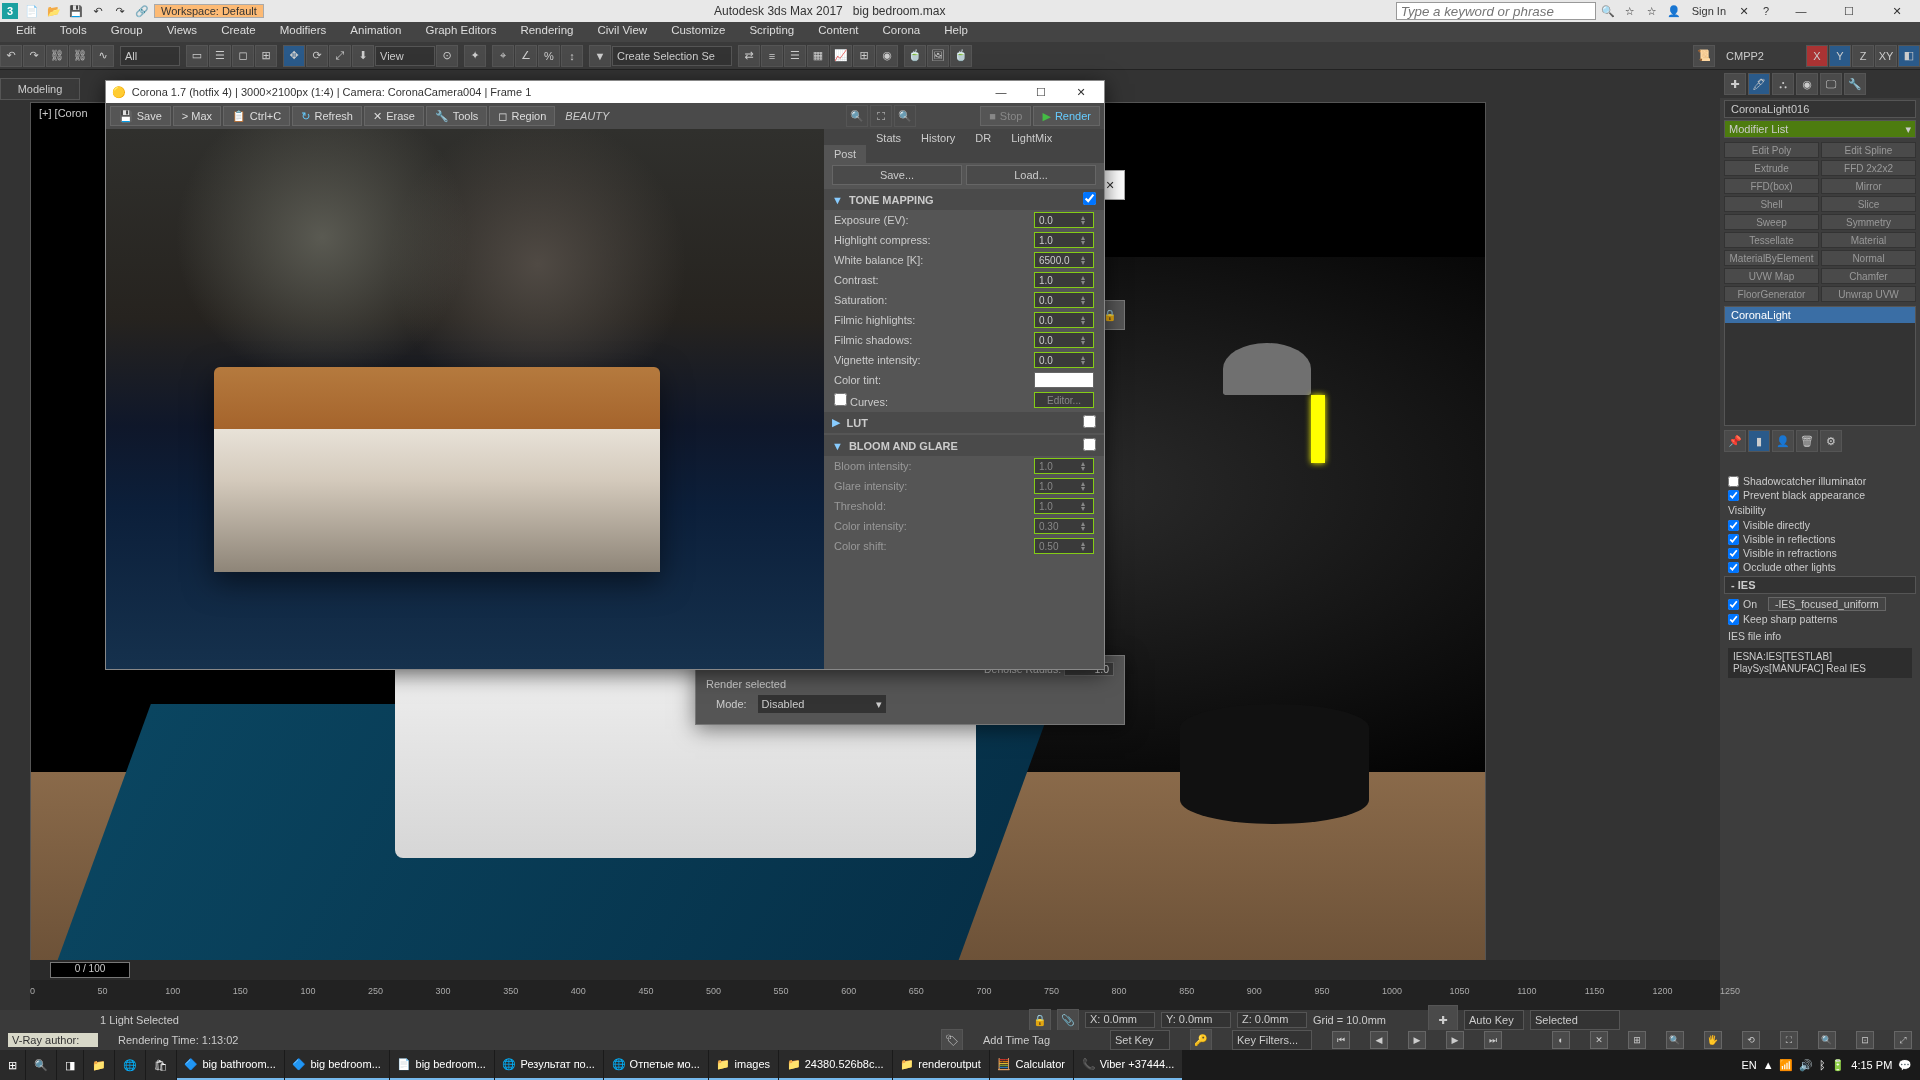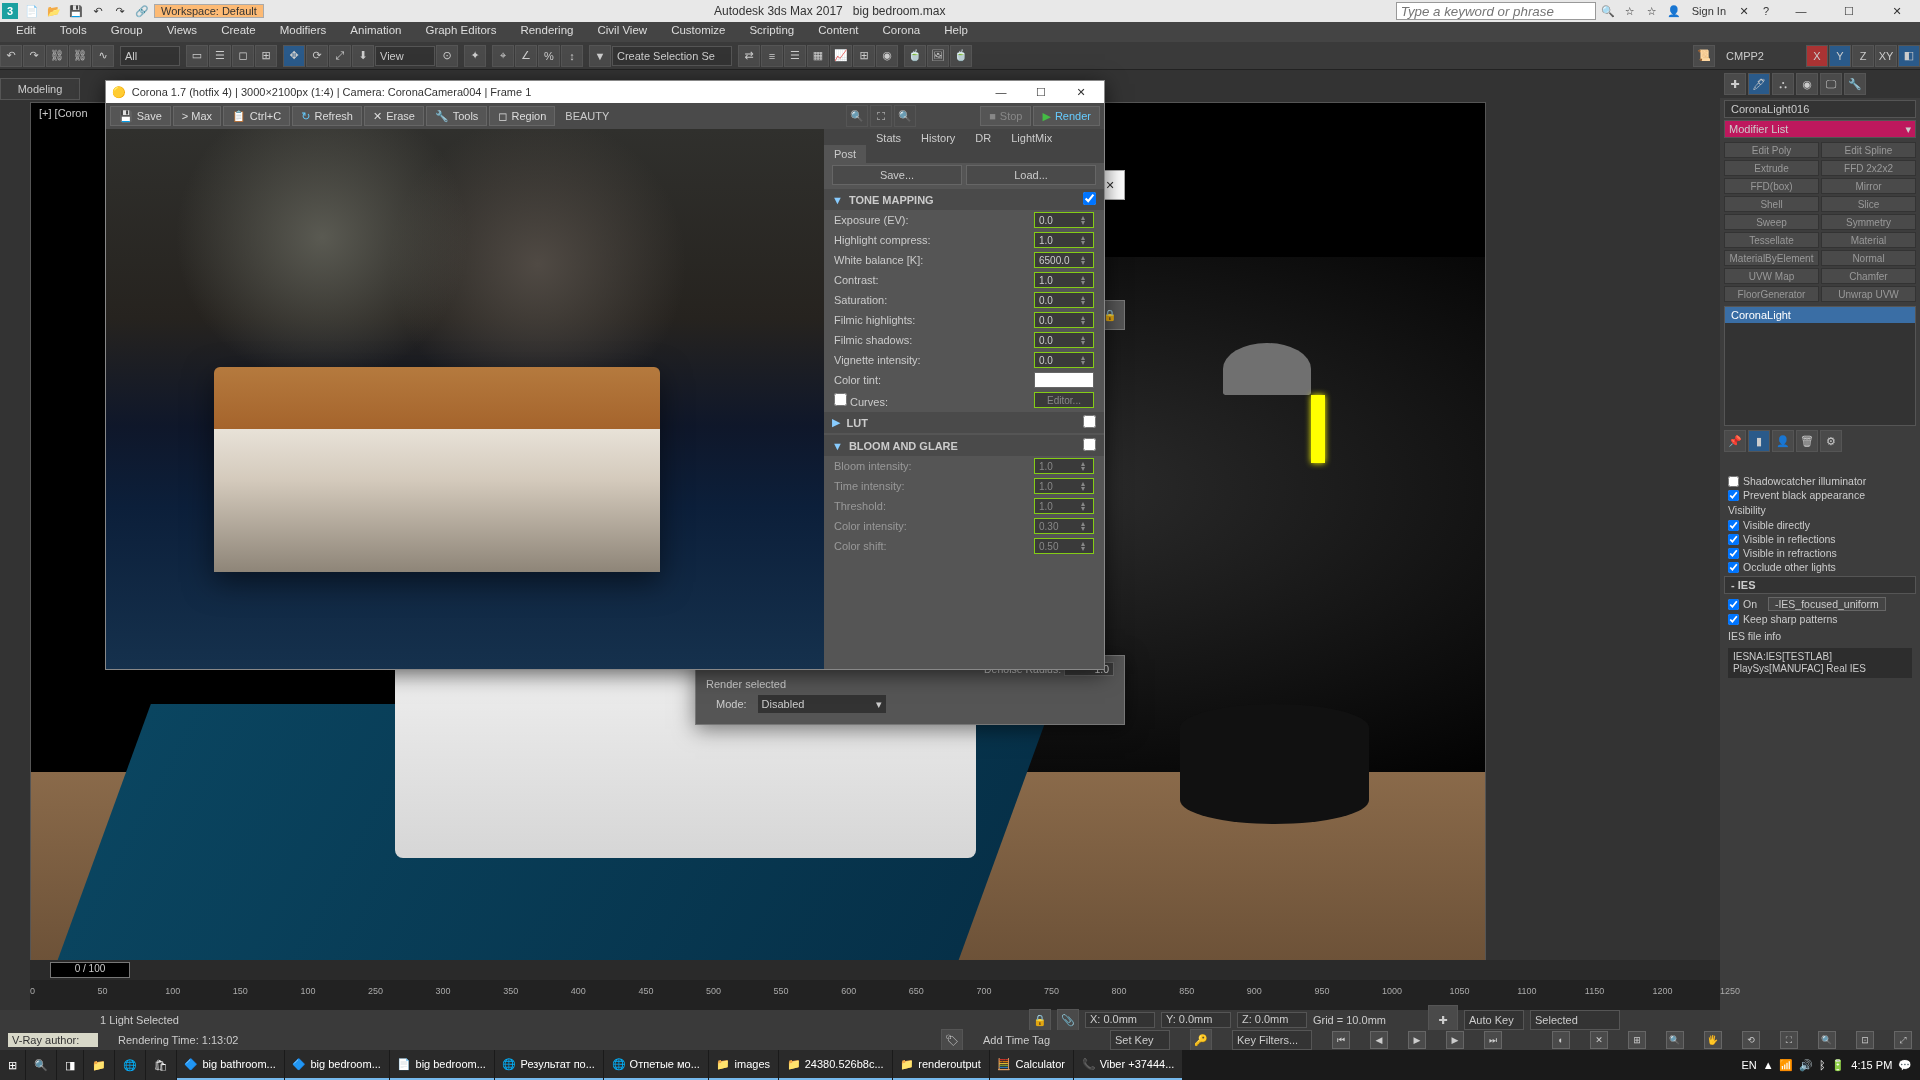--- a/index.html
+++ b/index.html
@@ -21,21 +21,21 @@
 .sel{ height:20px; background:#333; border:1px solid #555; color:#ccc; padding:0 4px; display:flex; align-items:center;}
 .sep{width:4px;}
 
 .workspace { position:absolute; left:0; top:70px; right:0; bottom:50px; background:#333;}
 .left-tab { position:absolute; left:0; top:8px; width:80px; height:22px; background:#3a3a3a; border:1px solid #555; text-align:center; line-height:20px;}
 .viewport { position:absolute; left:30px; top:32px; width:1456px; height:860px; background:#000; border:1px solid #555;}
 .vp-label { position:absolute; left:8px; top:4px; color:#ccc; font-size:11px;}
 .right-panel { position:absolute; right:0; top:0; width:200px; bottom:0; background:#3d3d3d;}
 .rp-top { height:28px; background:#333; display:flex; gap:2px; align-items:center; padding:0 4px;}
 .rp-name { background:#333; border:1px solid #555; height:18px; display:flex; align-items:center; padding:0 6px; margin:2px 4px;}
-.rp-drop { background:#be185d; border:1px solid #555; height:18px; display:flex; align-items:center; justify-content:space-between; padding:0 4px; margin:2px 4px;}
+.rp-drop { background:#4d7c0f; border:1px solid #555; height:18px; display:flex; align-items:center; justify-content:space-between; padding:0 4px; margin:2px 4px;}
 .mod-grid { display:grid; grid-template-columns:1fr 1fr; gap:2px; padding:2px 4px;}
 .mod-btn { background:#4a4a4a; border:1px solid #333; height:16px; font-size:10px; display:flex; align-items:center; justify-content:center; color:#999;}
 .mod-stack { margin:2px 4px; background:#333; border:1px solid #555; height:120px;}
 .mod-stack .sel-item{ background:#3a6ea5; color:#fff; padding:2px 6px;}
 .rp-btns { display:flex; gap:2px; padding:2px 4px;}
 .rp-section-head{ background:#333; padding:2px 6px; margin:2px 4px; font-weight:bold; border:1px solid #555;}
 .chk { display:flex; align-items:center; gap:4px; padding:1px 8px; font-size:10.5px;}
 .chk input{width:11px;height:11px;}
 .ies-box{ margin:2px 8px; background:#2d2d2d; padding:3px 5px; font-size:10px; line-height:12px;}
 
@@ -334,21 +334,21 @@
         <span>Erase</span>
       </span>
     <span class="vfb-btn">
         <span>🔧</span>
         <span>Tools</span>
       </span>
     <span class="vfb-btn">
         <span>◻</span>
         <span>Region</span>
       </span>
-    <span style="padding:0 8px;">BEAUTY</span>
+    <span style="font-style:italic;padding:0 8px;">BEAUTY</span>
     <span style="flex:1"></span>
     <span class="tbtn">🔍</span>
     <span class="tbtn">⛶</span>
     <span class="tbtn">🔍</span>
     <span style="width:60px;"></span>
     <span class="vfb-btn" style="color:#888;">
         <span>■</span>
         <span>Stop</span>
       </span>
     <span class="vfb-btn" style="color:#6cf;">
@@ -429,21 +429,21 @@
         <span style="color:#8cf;">▼</span>
         <b>BLOOM AND GLARE</b>
         <span style="margin-left:auto;"><input type="checkbox" style=""></span>
       </div>
     <div id="bloom-params">
         <div class="vfb-param">
           <span style="color:#999;">Bloom intensity:</span>
           <span class="val" style="color:#888;">1.0<span class="spin">▴<br>▾</span></span>
         </div>
         <div class="vfb-param">
-          <span style="color:#999;">Time intensity:</span>
+          <span style="color:#999;">Glare intensity:</span>
           <span class="val" style="color:#888;">1.0<span class="spin">▴<br>▾</span></span>
         </div>
         <div class="vfb-param">
           <span style="color:#999;">Threshold:</span>
           <span class="val" style="color:#888;">1.0<span class="spin">▴<br>▾</span></span>
         </div>
         <div class="vfb-param">
           <span style="color:#999;">Color intensity:</span>
           <span class="val" style="color:#888;">0.30<span class="spin">▴<br>▾</span></span>
         </div>

